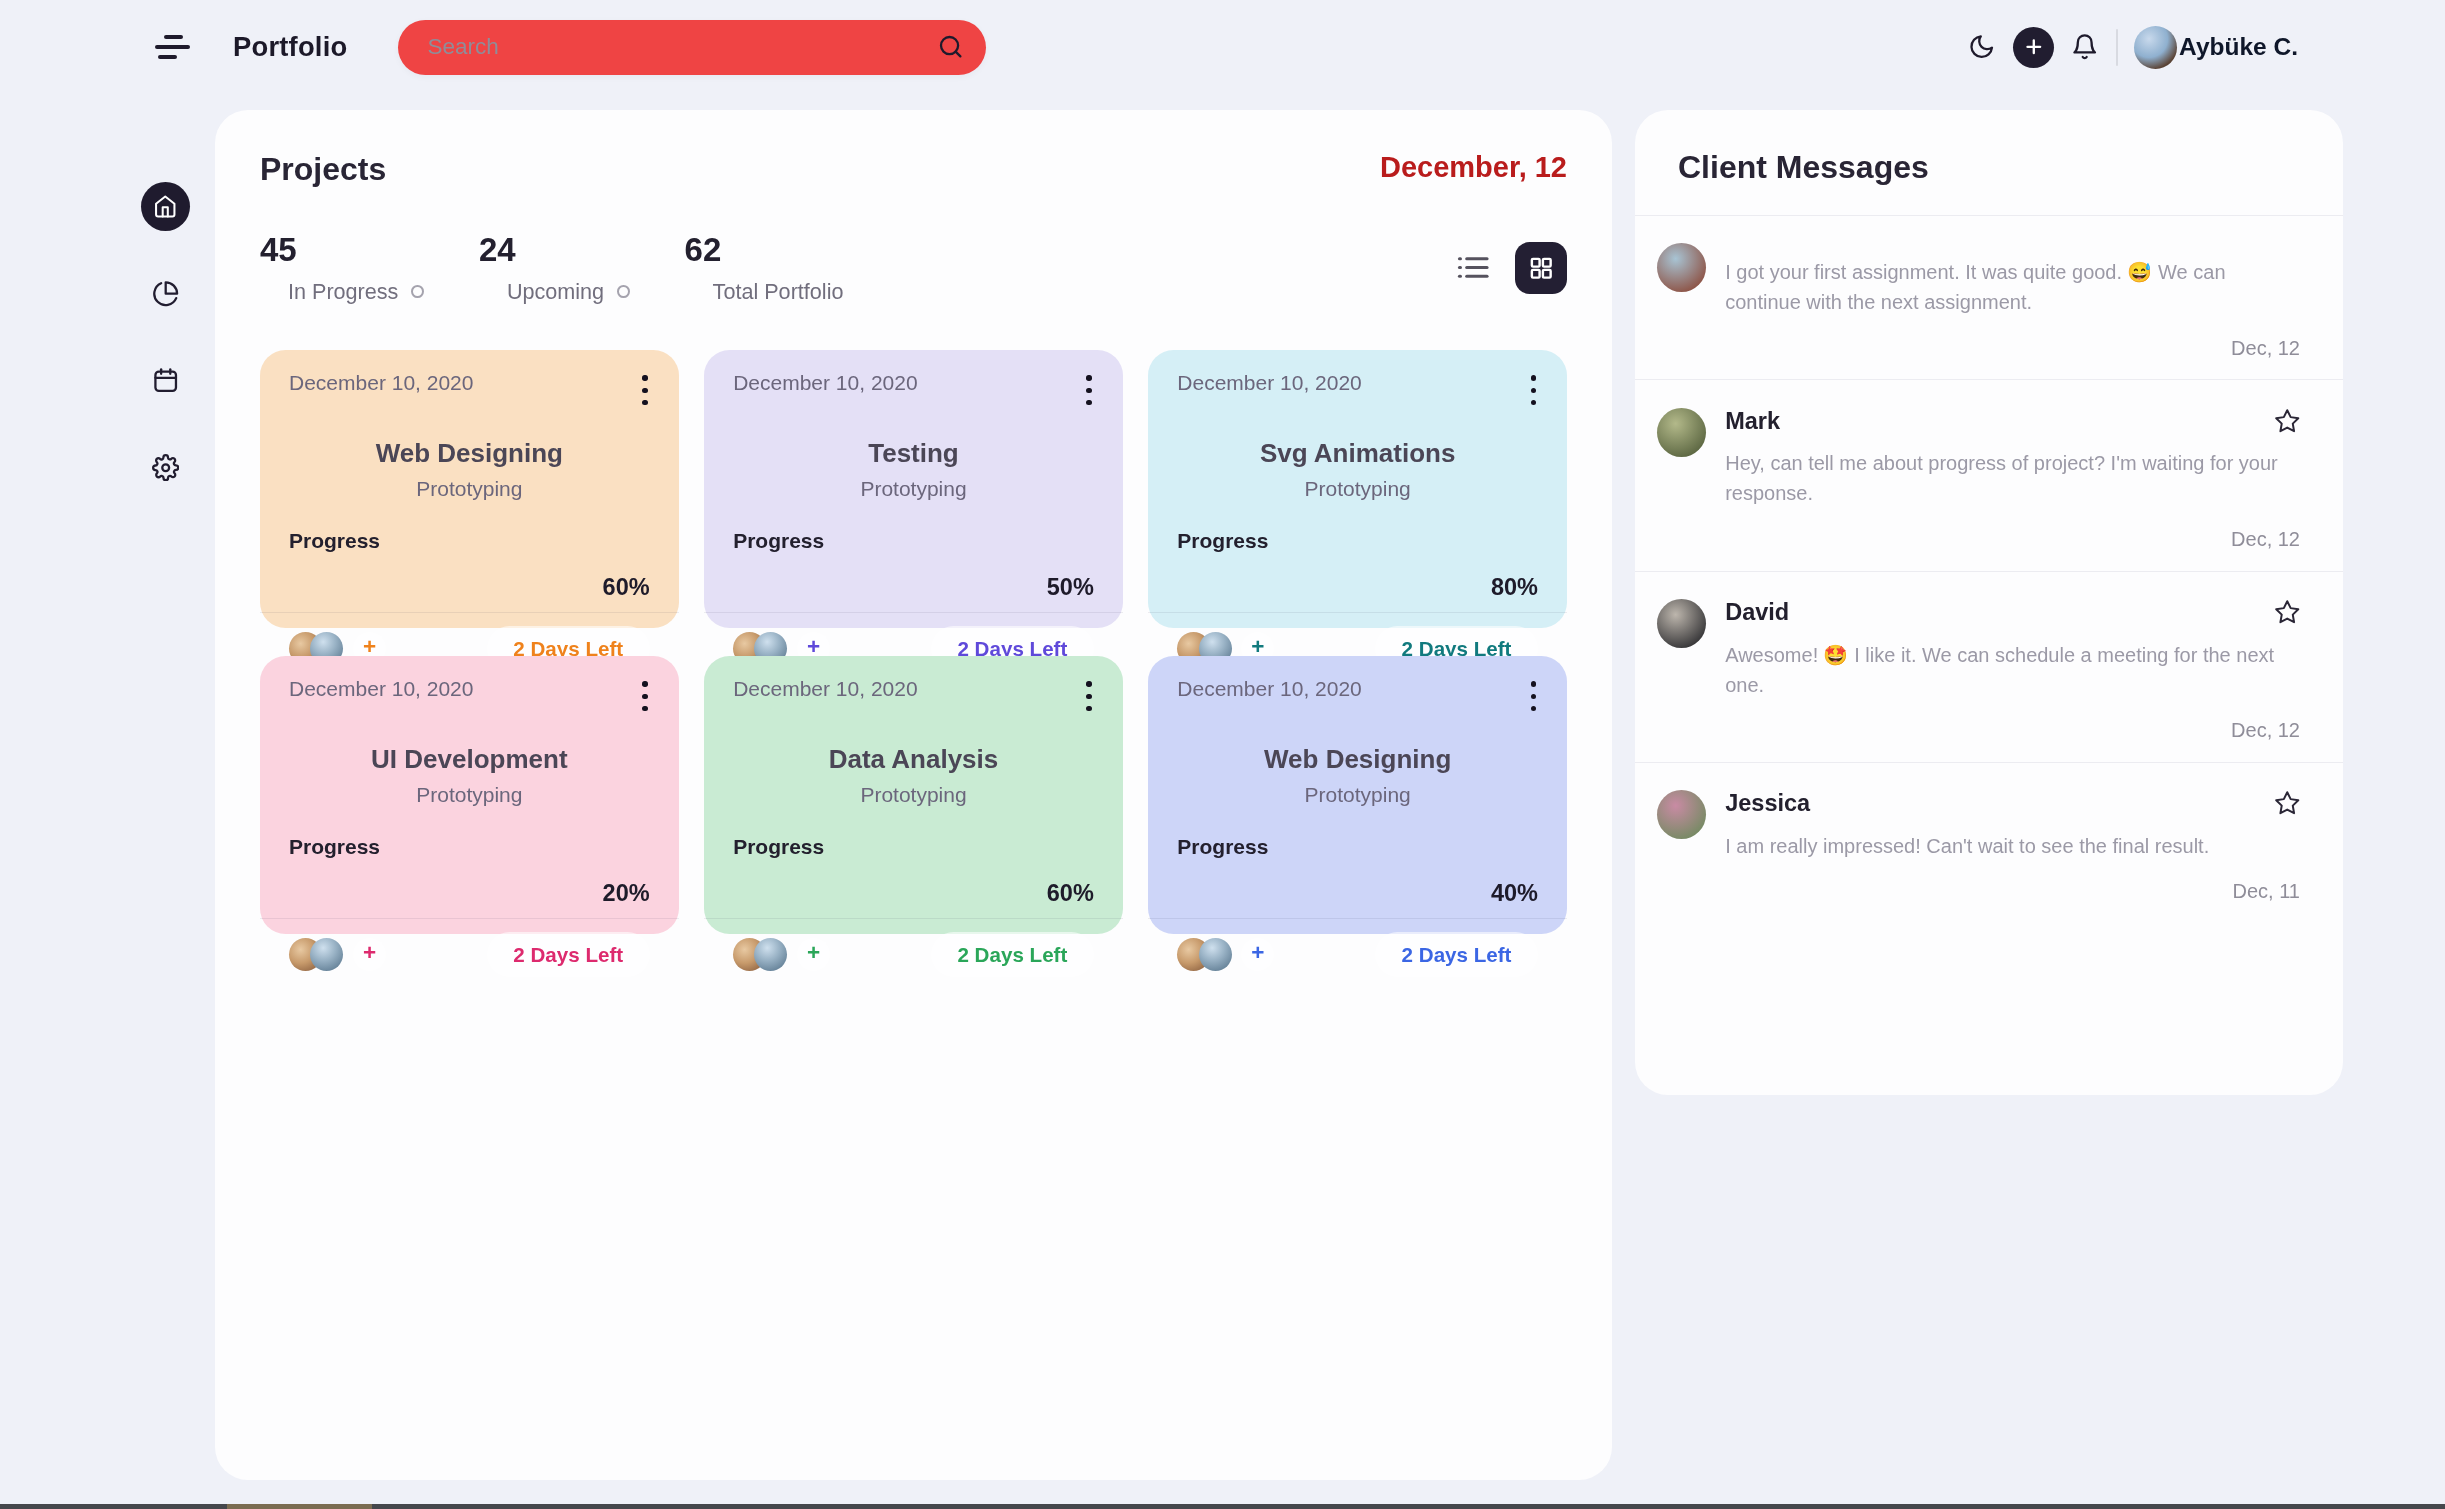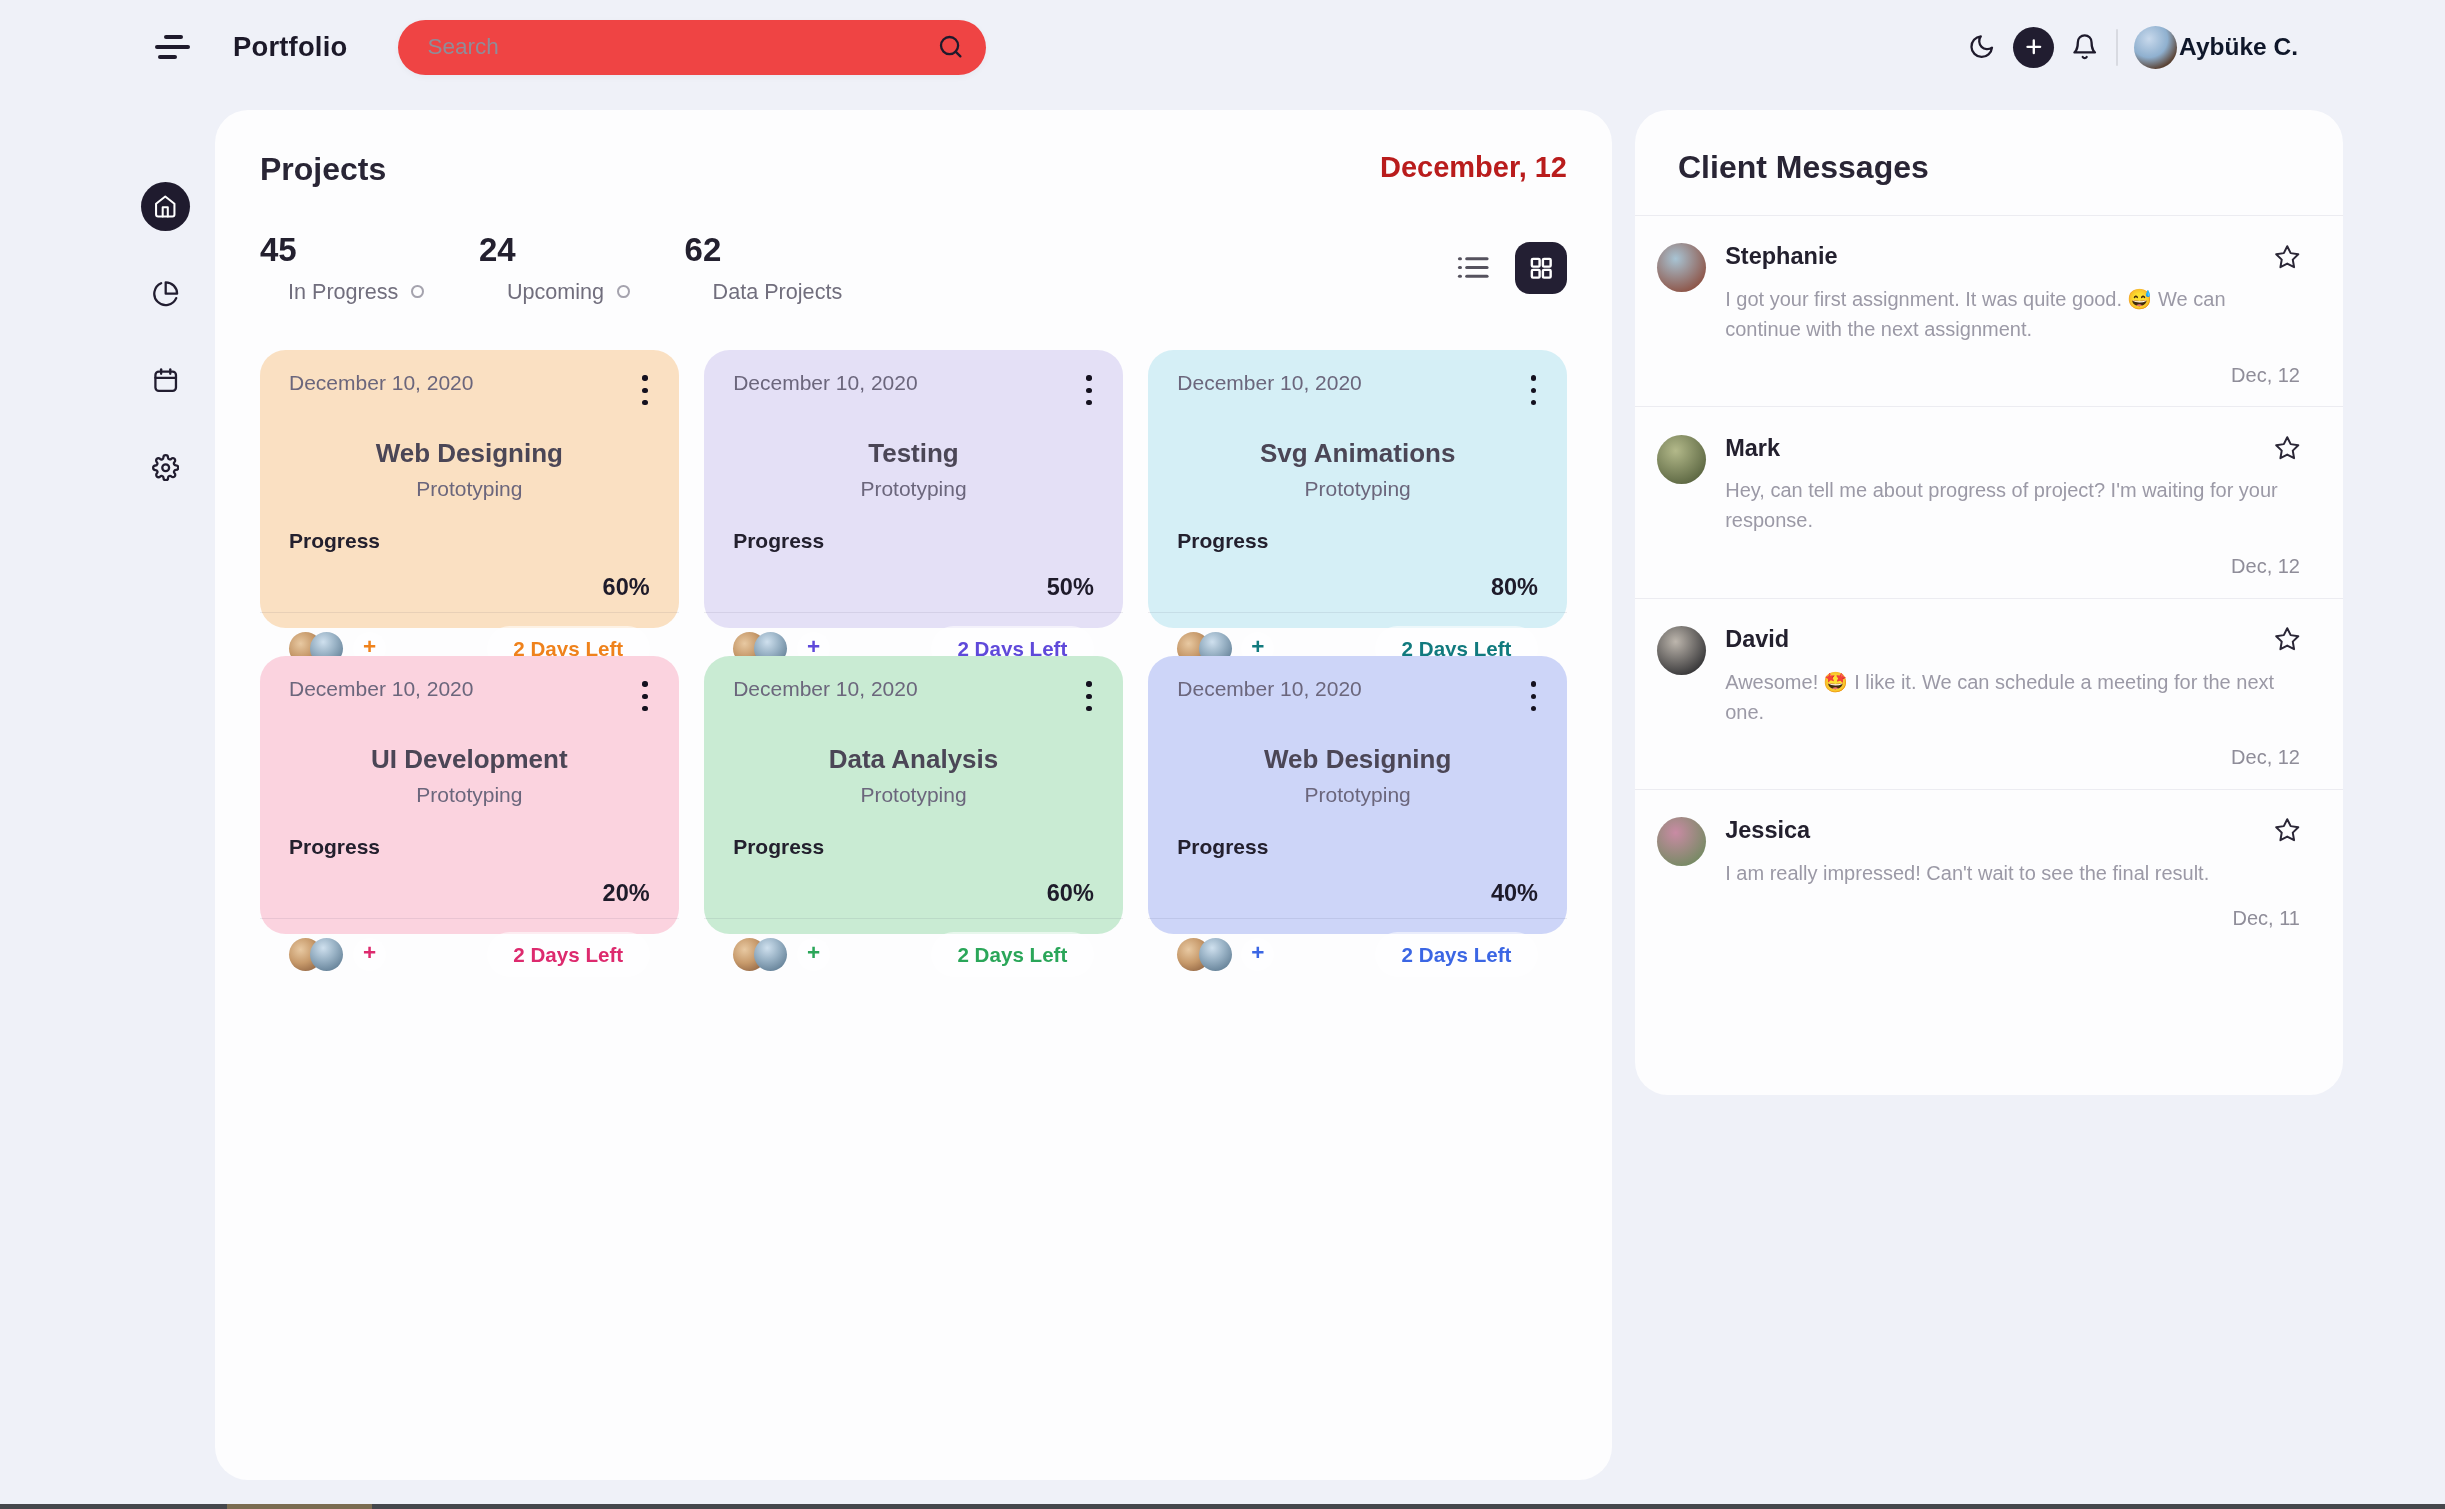--- a/index.html
+++ b/index.html
@@ -198,21 +198,21 @@
       <div class="stat">
         <div class="stat-value">24</div>
         <div class="stat-label">
             <span>Upcoming</span>
             <span class="stat-ring"></span>
           </div>
       </div>
       <div class="stat">
         <div class="stat-value">62</div>
         <div class="stat-label">
-            <span>Data Projects</span>
+            <span>Total Portfolio</span>
           </div>
       </div>
       <div class="toggles">
         <button class="icon-btn list-toggle">
           <svg width="33" height="29" viewBox="0 0 34 30" fill="none" stroke="currentColor" stroke-width="3.2" stroke-linecap="round">
             <line x1="2.5" y1="6" x2="3.5" y2="6"></line>
               <line x1="10" y1="6" x2="31" y2="6"></line>
             <line x1="2.5" y1="15" x2="3.5" y2="15"></line>
               <line x1="10" y1="15" x2="31" y2="15"></line>
             <line x1="2.5" y1="24" x2="3.5" y2="24"></line>
@@ -399,28 +399,20 @@
     </div>
   </section>
 
   <aside class="messages-panel">
     <h2 class="messages-title">Client Messages</h2>
     <div class="messages-divider"></div>
 
     <div class="message">
       <span class="msg-avatar" style="background: radial-gradient(circle at 38% 32%, rgb(168, 196, 212) 0%, rgb(139, 74, 58) 85%);"></span>
       <div class="msg-body">
-        <div class="msg-head">
-          <span class="msg-name">Stephanie</span>
-          <button class="star-btn">
-            <svg width="26.5" height="26.5" viewBox="0 0 24 24" fill="none" stroke="currentColor" stroke-width="1.8" stroke-linejoin="round">
-                <polygon points="12 2 15.09 8.26 22 9.27 17 14.14 18.18 21.02 12 17.77 5.82 21.02 7 14.14 2 9.27 8.91 8.26 12 2"></polygon>
-              </svg>
-          </button>
-        </div>
         <div class="msg-text">I got your first assignment. It was quite good. 😅 We can continue with the next assignment.</div>
         <div class="msg-date">Dec, 12</div>
       </div>
     </div>
 
     <div class="message">
       <span class="msg-avatar" style="background: radial-gradient(circle at 38% 32%, rgb(179, 185, 138) 0%, rgb(85, 96, 60) 85%);"></span>
       <div class="msg-body">
         <div class="msg-head">
           <span class="msg-name">Mark</span>

